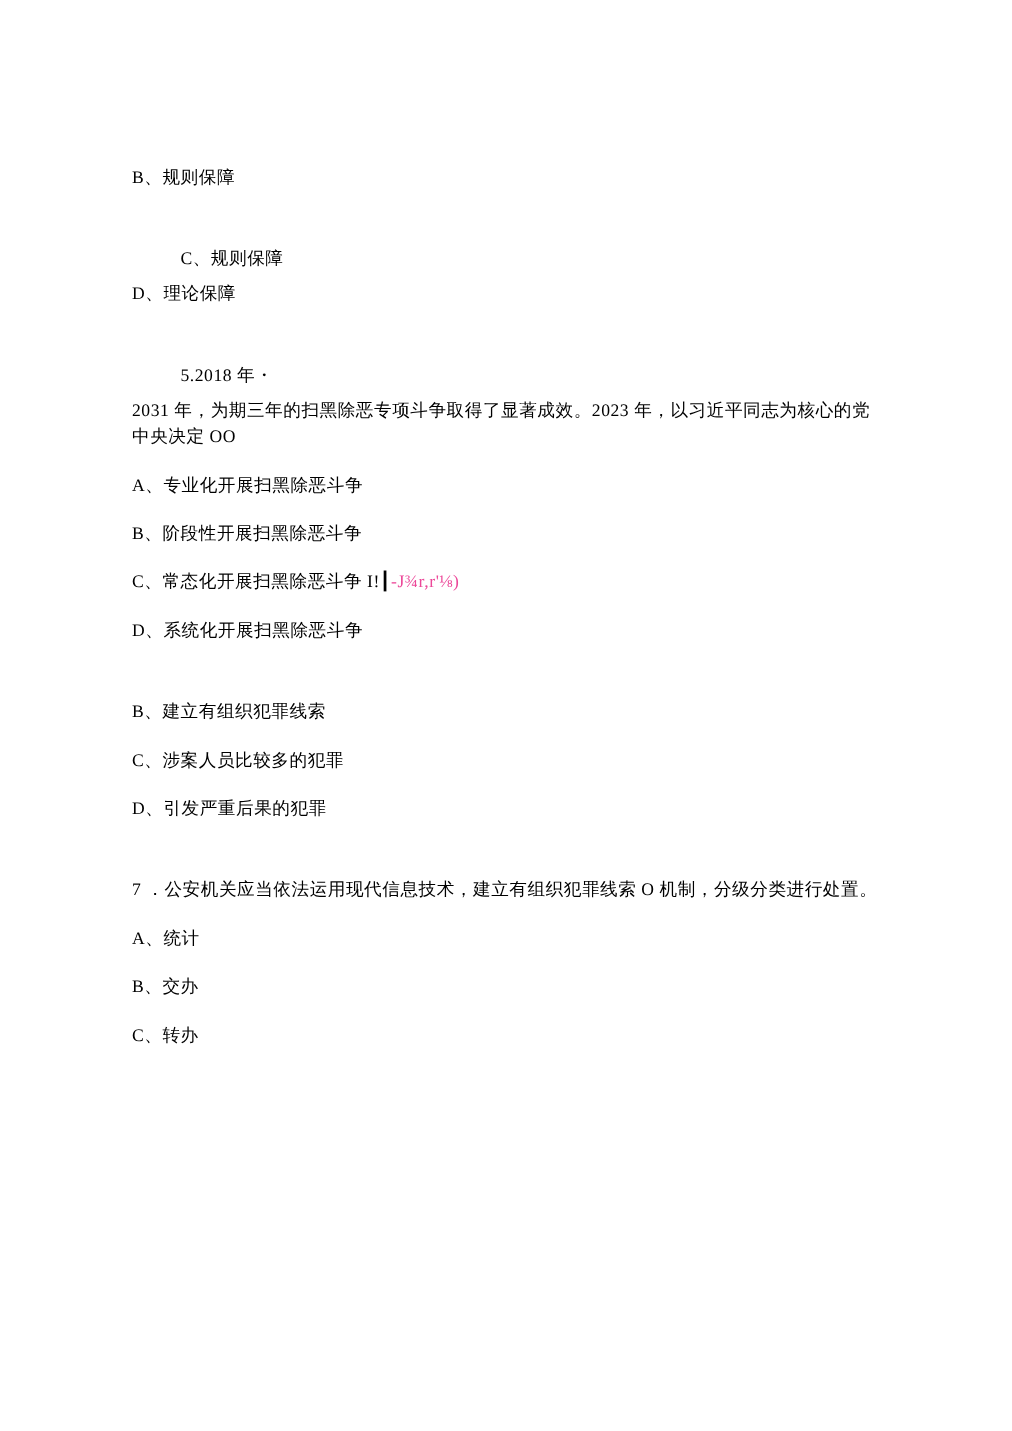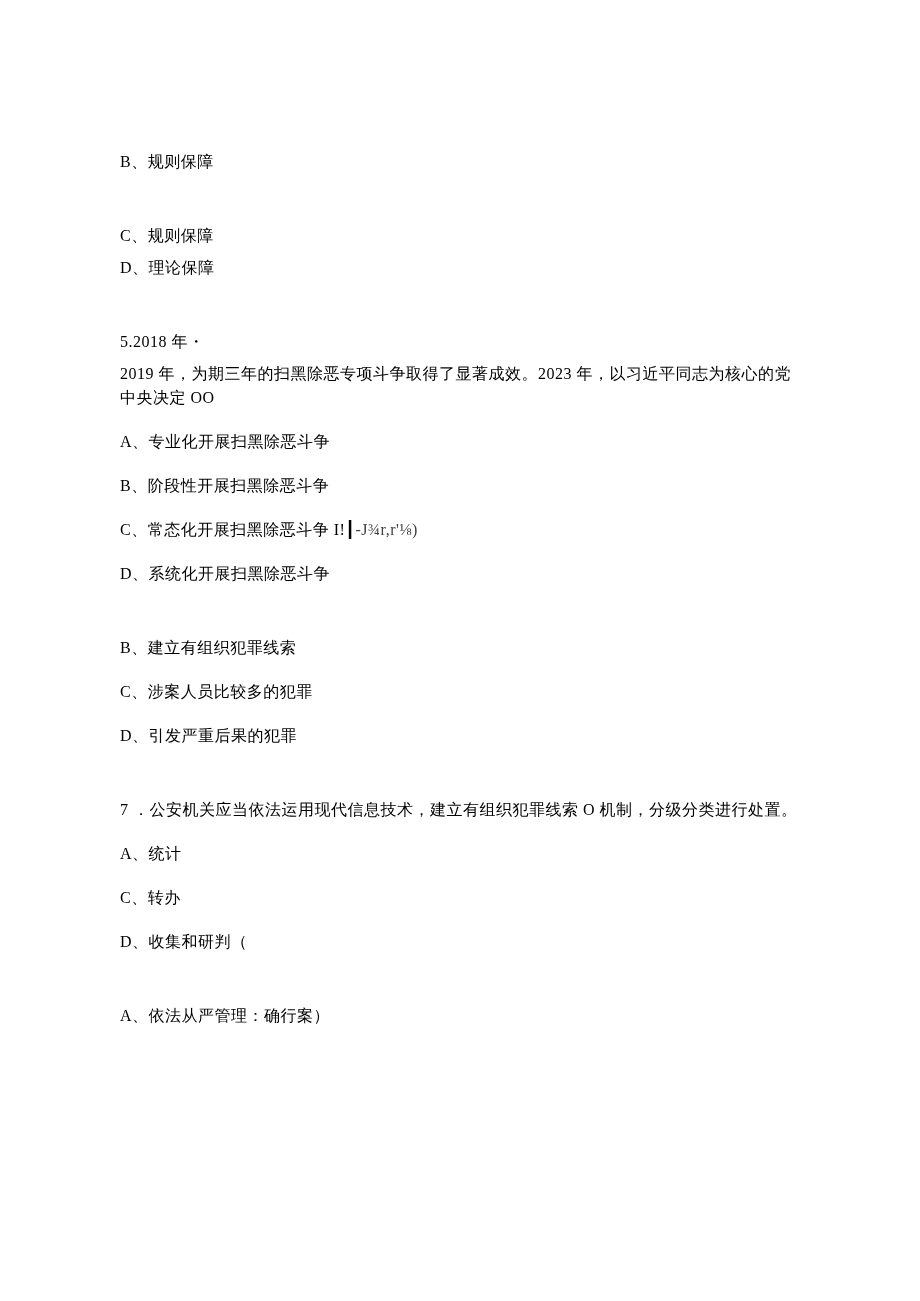--- a/index.html
+++ b/index.html
@@ -17,63 +17,63 @@
     padding: 150px 120px 100px 120px;
     box-sizing: border-box;
   }
   .line {
     margin-bottom: 20px;
     letter-spacing: 0.5px;
   }
   .line-tight {
     margin-bottom: 8px;
     letter-spacing: 0.5px;
+    margin-left: 44px;
   }
   .gap {
     height: 30px;
   }
   .orange {
-    color: #404040;
+    color: #ec4899;
   }
   .inline {
     display: inline;
     margin-top: 34px;
   }
 </style>
 </head>
 <body>
 
 <div class="page">
 
   <div class="line">B、规则保障</div>
   <div class="gap"></div>
   <div class="line-tight">C、规则保障</div>
   <div class="line">D、理论保障</div>
 
   <div class="gap"></div>
 
   <div class="line-tight">5.2018 年・</div>
-  <div class="line">2019 年，为期三年的扫黑除恶专项斗争取得了显著成效。2023 年，以习近平同志为核心的党中央决定 OO</div>
+  <div class="line">2031 年，为期三年的扫黑除恶专项斗争取得了显著成效。2023 年，以习近平同志为核心的党中央决定 OO</div>
   <div class="line">A、专业化开展扫黑除恶斗争</div>
   <div class="line">B、阶段性开展扫黑除恶斗争</div>
   <div class="line">
     <span class="inline">C、常态化开展扫黑除恶斗争 I!┃</span><span class="inline orange">-J¾r,r'⅛)</span>
   </div>
   <div class="line">D、系统化开展扫黑除恶斗争</div>
 
   <div class="gap"></div>
 
   <div class="line">B、建立有组织犯罪线索</div>
   <div class="line">C、涉案人员比较多的犯罪</div>
   <div class="line">D、引发严重后果的犯罪</div>
 
   <div class="gap"></div>
 
   <div class="line">7 ．公安机关应当依法运用现代信息技术，建立有组织犯罪线索 O 机制，分级分类进行处置。</div>
   <div class="line">A、统计</div>
+  <div class="line">B、交办</div>
   <div class="line">C、转办</div>
-  <div class="line">D、收集和研判（</div>
 
   <div class="gap"></div>
 
-  <div class="line">A、依法从严管理：确行案）</div>
 
 </div>
 
 </body></html>

